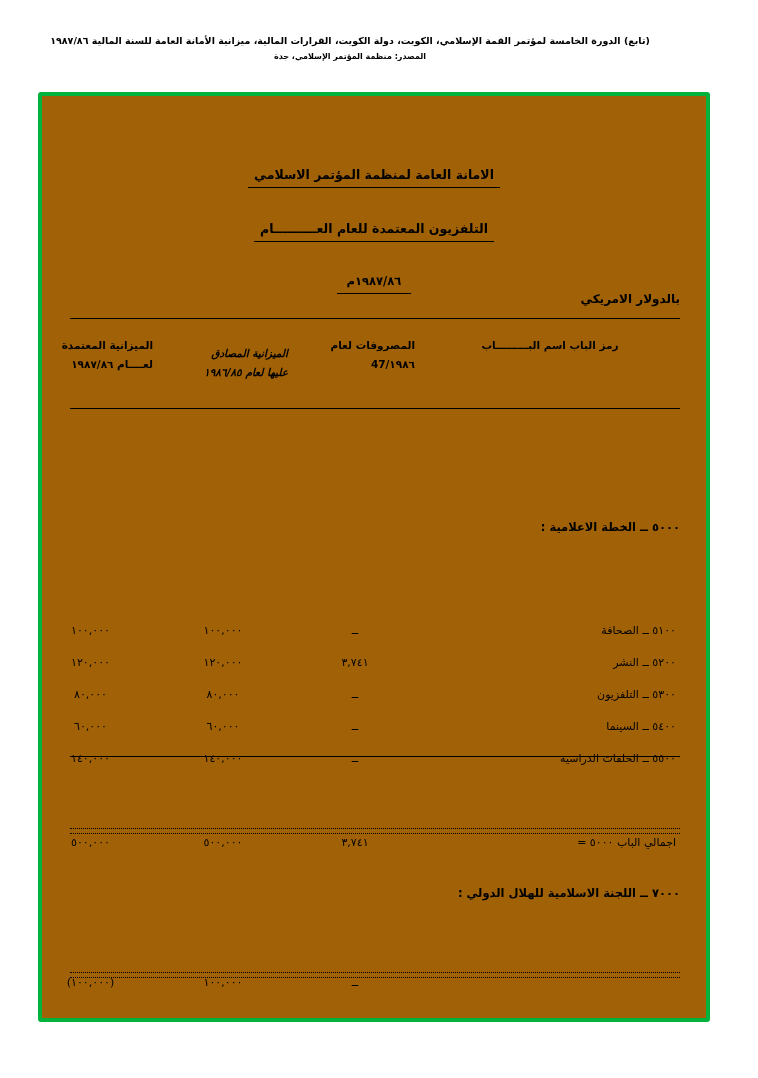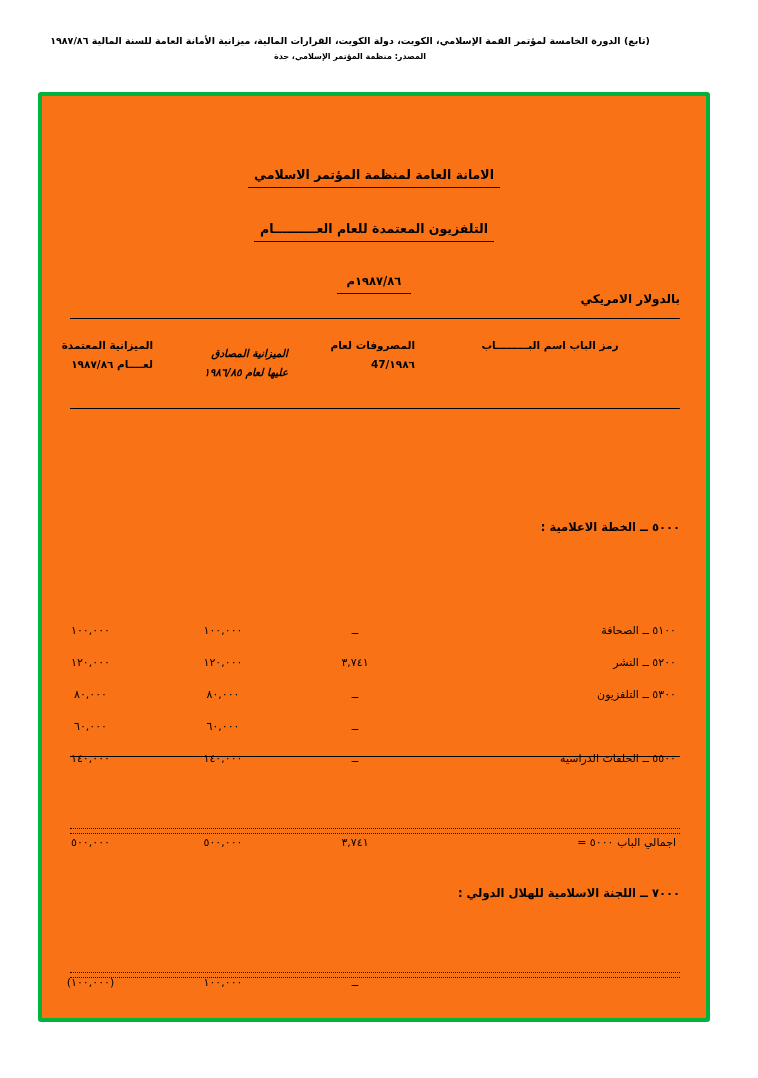--- a/index.html
+++ b/index.html
@@ -41,21 +41,21 @@
   
   .page-frame {
     position: absolute;
     left: 38px;
     top: 92px;
     width: 672px;
     height: 930px;
     border: 4px solid #00b33c;
     border-radius: 3px;
     box-sizing: border-box;
-    background: #f97316;
+    background: #a16207;
   }
 
   .frame-inner {
     position: absolute;
     inset: 0;
     padding: 0;
   }
 
   
   .title-block {
@@ -236,20 +236,21 @@
       </div>
 
       <div class="row" style="top:224px;">
         <div class="cell c-name">٥٣٠٠ ــ التلفزيون</div>
         <div class="cell c-exp">ــ</div>
         <div class="cell c-appr">٨٠,٠٠٠</div>
         <div class="cell c-adopt">٨٠,٠٠٠</div>
       </div>
 
       <div class="row" style="top:256px;">
+        <div class="cell c-name">٥٤٠٠ ــ السينما</div>
         <div class="cell c-exp">ــ</div>
         <div class="cell c-appr">٦٠,٠٠٠</div>
         <div class="cell c-adopt">٦٠,٠٠٠</div>
       </div>
 
       <div class="row" style="top:288px;">
         <div class="cell c-name">٥٥٠٠ ــ الحلقات الدراسية</div>
         <div class="cell c-exp">ــ</div>
         <div class="cell c-appr">١٤٠,٠٠٠</div>
         <div class="cell c-adopt">١٤٠,٠٠٠</div>

